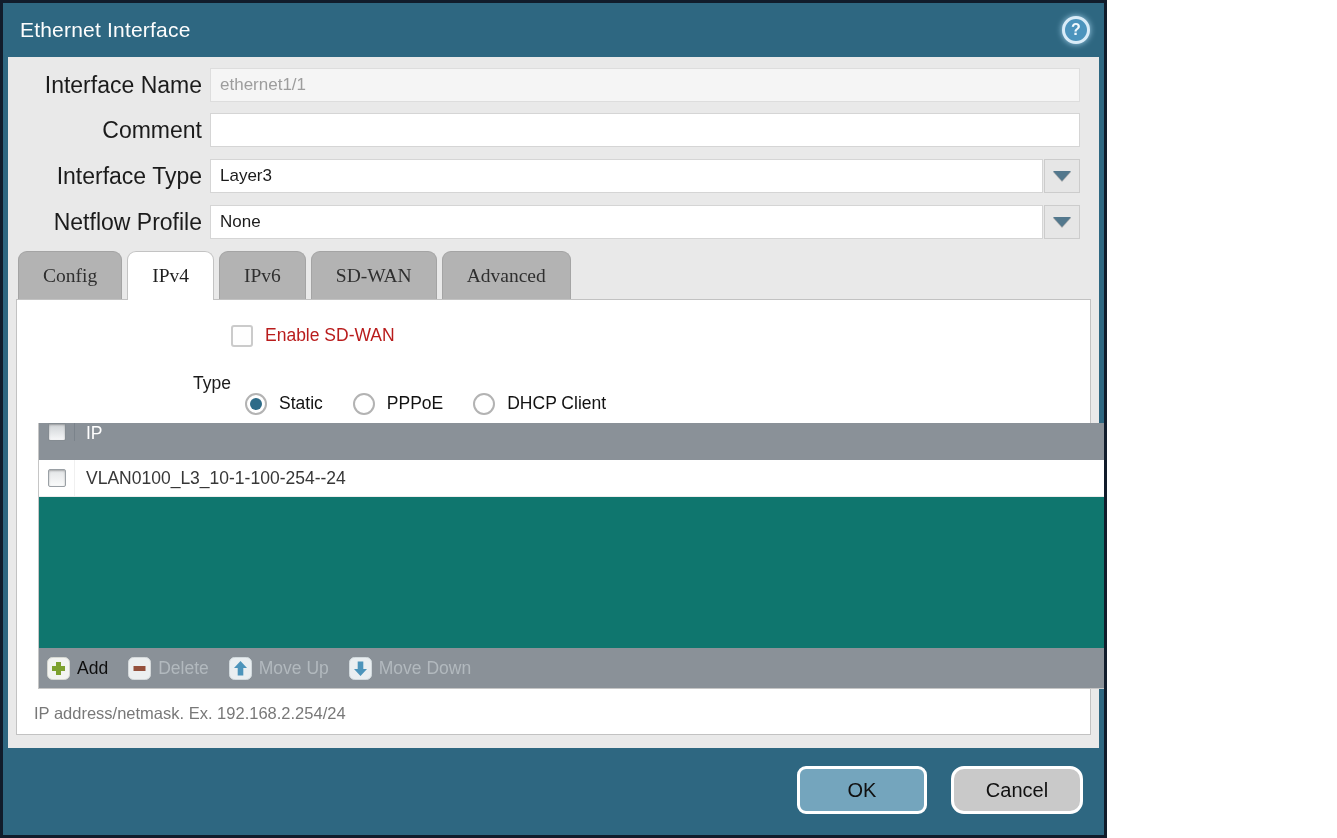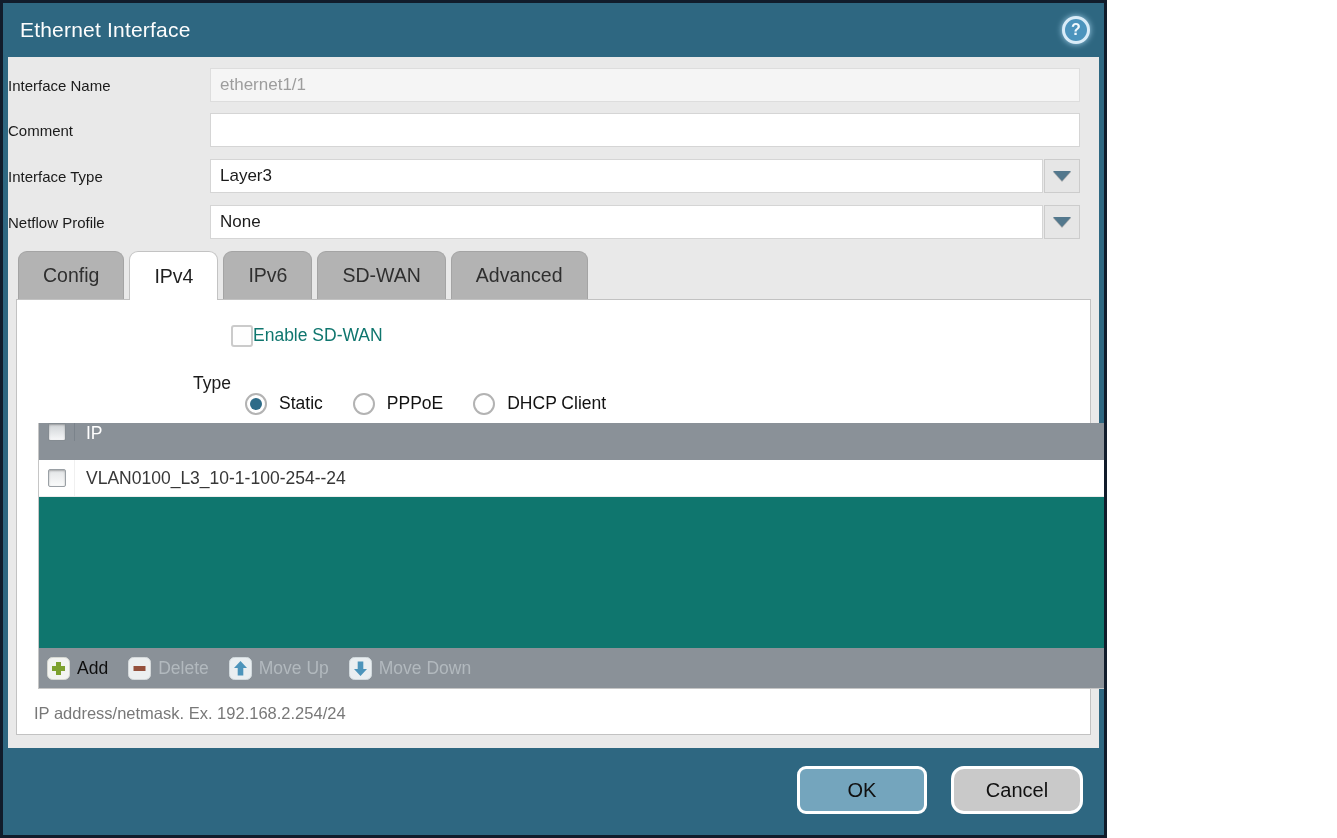--- a/index.html
+++ b/index.html
@@ -13,42 +13,42 @@
   .titlebar .title { flex:1; color:#fdfdfd; font-size:21px; letter-spacing:0.2px; }
   .help-icon { width:28px; height:28px; border-radius:50%; background:#4c94bd; border:3px solid #d9ecf8;
     color:#f2f9fd; font-weight:bold; font-size:16px; display:flex; align-items:center; justify-content:center;
     box-shadow:0 0 6px rgba(170,215,240,.95); cursor:pointer; }
 
   
   .dialog-body { margin:0 5px; height:691px; background:#e9e9e9; padding-top:11px; }
 
   .form-row { display:flex; align-items:center; height:34px; margin-bottom:11px; padding-right:19px; }
   .form-row.gap12 { margin-bottom:12px; }
-  .form-label { width:194px; text-align:left; font-size:15px; color:#1b1b1b; }
+  .form-label { width:194px; text-align:right; font-size:23px; color:#1b1b1b; }
   .form-field { flex:1; margin-left:8px; display:flex; height:34px; }
   .text-input { flex:1; height:34px; border:1px solid #d5d5d5; background:#fff; font-size:17px; padding:0 9px;
     color:#1b1b1b; font-family:inherit; outline:none; }
   .text-input:disabled { background:#f5f5f5; color:#9d9d9d; border-color:#dddddd; }
   .dd-btn { width:36px; height:34px; margin-left:1px; background:#e6e6e6; border:1px solid #cccccc;
     display:flex; align-items:center; justify-content:center; cursor:pointer; }
   .dd-tri { width:0; height:0; border-left:9px solid transparent; border-right:9px solid transparent;
     border-top:10px solid #53788d; filter:drop-shadow(0 1px 0 rgba(0,0,0,.25)); }
 
   
   .tabs { display:flex; gap:5px; margin:12px 0 0 10px; height:48px; align-items:flex-end; position:relative; z-index:2; }
   .tab { height:48px; padding:15px 24px; display:flex; align-items:center; font-size:19.5px; color:#2f2f2f;
-    background:#b3b3b3; border:1px solid #a4a4a4; border-bottom:none; border-radius:9px 9px 0 0; cursor:pointer; }
+    background:#b3b3b3; border:1px solid #a4a4a4; border-bottom:none; border-radius:9px 9px 0 0; cursor:pointer;font-family:Liberation Serif, serif; }
   .tab.active { background:#ffffff; height:49px; margin-bottom:-1px; border-color:#c3c3c3; color:#1f1f1f; }
 
   
   .panel { margin:0 8px; height:436px; background:#ffffff; border:1px solid #c2c2c2; position:relative; z-index:1; }
 
   .sdwan-row { margin:24px 0 0 214px; display:flex; align-items:center; height:23px; }
   .checkbox-dis { width:22px; height:22px; border:2px solid #cbcbcb; border-radius:3px; background:#fefefe; }
-  .sdwan-label { color:#0f766e; font-size:17.5px; }
+  .sdwan-label { margin-left:12px; color:#b91c1c; font-size:17.5px; }
 
   .type-row { margin:25px 0 0 0; display:flex; align-items:center; height:23px; }
   .type-label { width:214px; text-align:right; font-size:17.5px; color:#1b1b1b; }
   .radio-group { display:flex; align-items:center; margin-left:30px; cursor:pointer;margin-top:40px; }
   .radio-group.first { margin-left:14px; }
   .radio { width:22px; height:22px; border-radius:50%; border:2px solid #b3b3b3; background:#fff;
     display:flex; align-items:center; justify-content:center; }
   .radio.selected::after { content:""; width:12px; height:12px; border-radius:50%; background:#2d6b88; }
   .radio-label { margin-left:12px; font-size:17.5px; color:#121212; }
 

